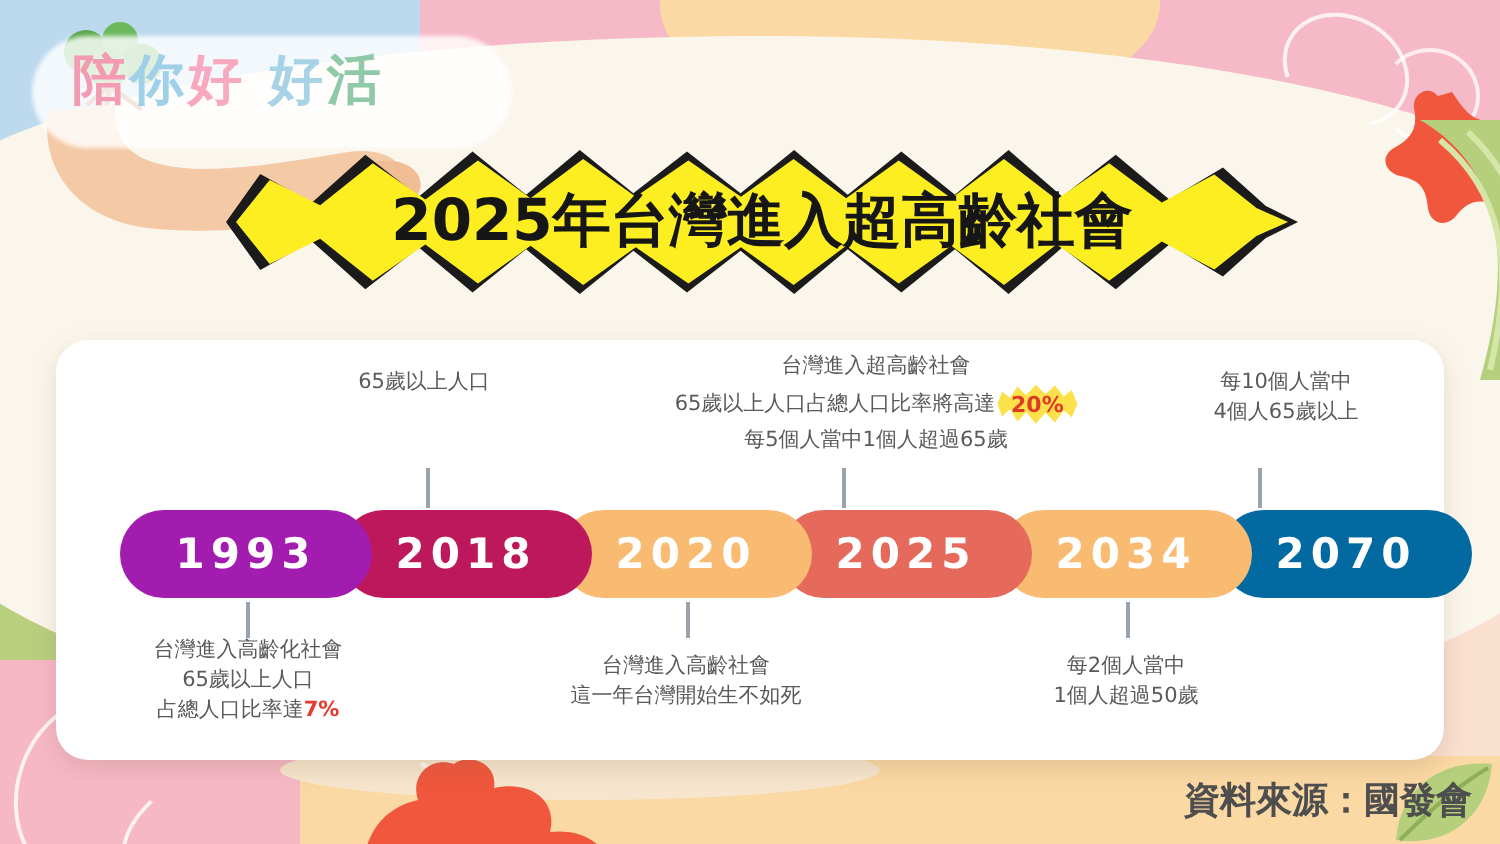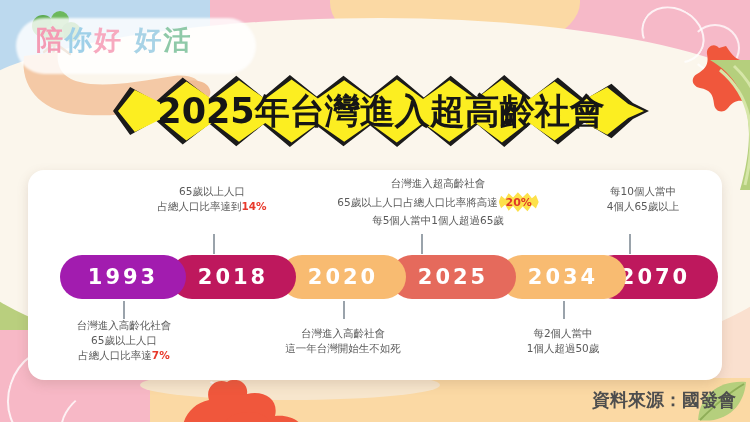--- a/index.html
+++ b/index.html
@@ -57,21 +57,21 @@
     filter:drop-shadow(2px 3px 0 rgba(0,0,0,.35));}
   .burst-outline{position:absolute;inset:-5px;background:#1b1b1b;
     clip-path:polygon(
       0% 50%, 3.2% 20%, 8% 38%, 13% 8%, 18% 34%, 23% 6%, 28% 33%,
       33% 5%, 38% 32%, 43% 6%, 48% 32%, 53% 5%, 58% 33%, 63% 6%,
       68% 33%, 73% 5%, 78% 34%, 83% 8%, 88% 36%, 93% 16%, 97% 40%, 100% 50%,
       97% 60%, 93% 84%, 88% 64%, 83% 92%, 78% 66%, 73% 95%, 68% 67%,
       63% 94%, 58% 67%, 53% 95%, 48% 68%, 43% 94%, 38% 68%, 33% 95%,
       28% 67%, 23% 94%, 18% 66%, 13% 92%, 8% 62%, 3.2% 80%);}
   #title-text{position:absolute;inset:0;display:flex;align-items:center;
-    justify-content:center;font-size:35px;font-weight:bold;color:#161616;
+    justify-content:center;font-size:29px;font-weight:bold;color:#161616;
     font-family:"DejaVu Sans","Liberation Sans",sans-serif;letter-spacing:0px;
     white-space:nowrap;}
 
   
   #card{position:absolute;left:28px;top:170px;width:694px;height:210px;
     background:#ffffff;border-radius:16px;z-index:6;
     box-shadow:0 4px 12px rgba(120,90,70,.18);}
 
   
   #timeline{position:absolute;left:32px;top:85px;width:630px;height:44px;}
@@ -176,21 +176,20 @@
   <div id="title-wrap">
     <div class="burst-outline"></div>
     <div class="burst"></div>
     <div id="title-text">2025年台灣進入超高齡社會</div>
   </div>
 
   <div id="card">
 
     <div class="note" style="left:84px;top:14px;width:200px;">
       <div><span>65歲以上人口</span></div>
-      <div><span>占總人口比率達到</span><span class="hl">14%</span></div>
     </div>
 
     <div class="note" style="left:260px;top:6px;width:300px;">
       <div><span>台灣進入超高齡社會</span></div>
       <div style="display:flex;align-items:center;justify-content:center;">
         <span>65歲以上人口占總人口比率將高達</span>
         <span class="badge20">
           <span class="bshape"></span>
           <span class="btext">20%</span>
         </span>
@@ -216,21 +215,21 @@
       </div>
       <div class="pill" style="left:220px;width:126px;background:#f8bb71;z-index:4;">
         <span>2020</span>
       </div>
       <div class="pill" style="left:330px;width:126px;background:#e56a5c;z-index:3;">
         <span>2025</span>
       </div>
       <div class="pill" style="left:440px;width:126px;background:#f8bb71;z-index:2;">
         <span>2034</span>
       </div>
-      <div class="pill" style="left:532px;width:126px;background:#be185d;z-index:1;">
+      <div class="pill" style="left:550px;width:126px;background:#0369a1;z-index:1;">
         <span>2070</span>
       </div>
     </div>
 
     <div class="conn" style="left:95px;top:131px;height:18px;"></div>
     <div class="conn" style="left:315px;top:131px;height:18px;"></div>
     <div class="conn" style="left:535px;top:131px;height:18px;"></div>
 
     <div class="note" style="left:5px;top:148px;width:182px;">
       <div><span>台灣進入高齡化社會</span></div>

